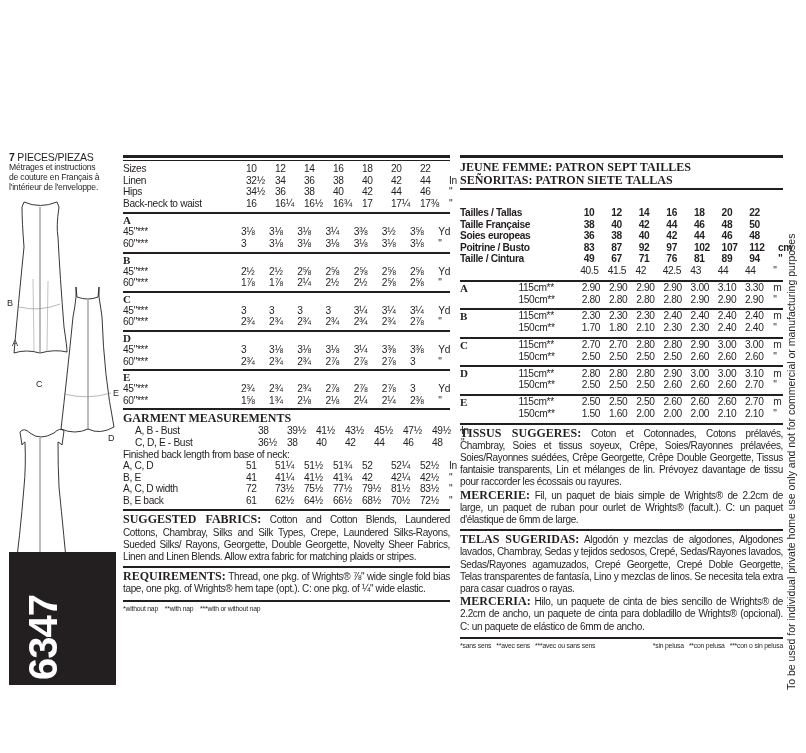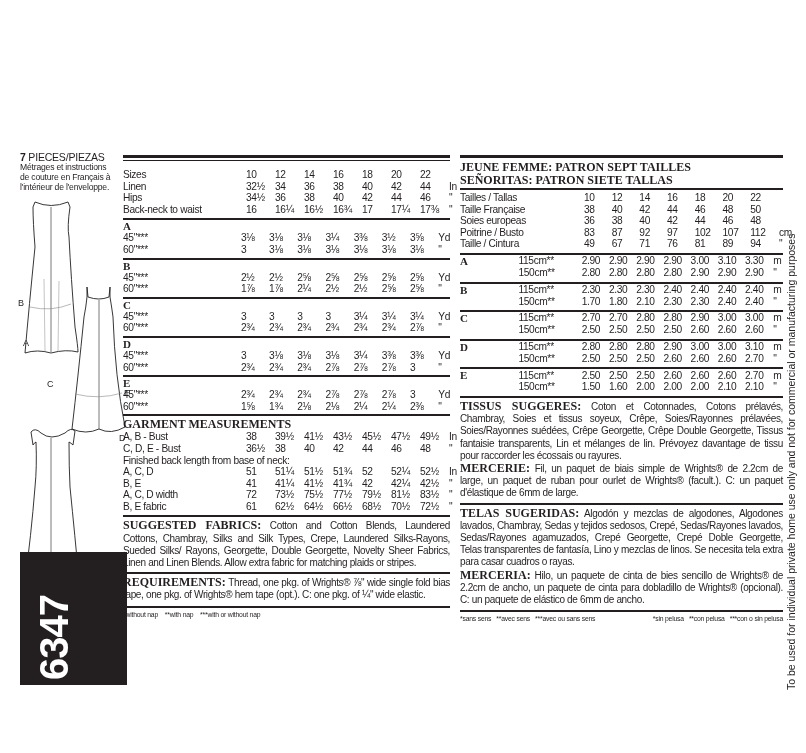--- a/index.html
+++ b/index.html
@@ -1,20 +1,20 @@
 <!DOCTYPE html>
 <html><head>
 <meta charset="utf-8">
 <style>
   html, body { margin: 0; padding: 0; background: #ffffff; }
   body { width: 806px; height: 753px; position: relative; overflow: hidden; font-family: "Liberation Sans", sans-serif; color: #231f20; }
   .cond { font-family: "Liberation Sans", sans-serif; font-stretch: condensed; letter-spacing: -0.35px; }
 
   
-  #left { position: absolute; left: 11px; top: 145px; width: 122px; height: 540px; }
+  #left { position: absolute; left: 0; top: 145px; width: 122px; height: 540px; }
   #pieces { position: absolute; left: 9px; top: 7px; font-size: 9.5px; line-height: 11px; }
   #pieces .title { font-size: 10.5px; font-weight: normal; letter-spacing: -0.2px; }
   #pieces .title b { font-weight: bold; }
   #pieces .sub { font-size: 8.6px; line-height: 9.8px; letter-spacing: -0.2px; }
   #sketches { position: absolute; left: 0; top: 52px; width: 122px; height: 400px; }
   .view-label { position: absolute; font-size: 9px; }
   #pattern-number { position: absolute; left: 9px; top: 407px; width: 107px; height: 133px; background: #231f20; }
   #pattern-number span { position: absolute; left: 0; top: 0; color: #fff; font-weight: bold; font-size: 40px; transform: rotate(-90deg); transform-origin: left top; white-space: nowrap; letter-spacing: -1px; }
 
   
@@ -78,21 +78,21 @@
   </div>
 
   <div id="pattern-number">
     <span style="left:12px;top:128px;">6347</span>
   </div>
 </div>
 
 <div id="misses" class="block">
   <div class="rule-thick"></div>
   <div class="rule-thin" style="margin-top:2px;"></div>
-  <table id="misses-body" style="margin-top: 8px; width: 337px;">
+  <table id="misses-body" style="margin-top: 2px; width: 337px;">
       <colgroup>
         <col style="width:123px">
         <col style="width:29px">
         <col style="width:29px">
         <col style="width:29px">
         <col style="width:29px">
         <col style="width:29px">
         <col style="width:29px">
         <col style="width:29px">
         <col style="width:11px">
@@ -336,21 +336,21 @@
             <td class="v">2¼</td>
             <td class="v">2¼</td>
             <td class="v">2⅜</td>
             <td class="u">"</td>
           </tr>
         </tbody>
       </table>
     </div>
   <div class="rule-med" style="margin-top:2px;"></div>
   <div class="hdr" style="margin-top:2px;">GARMENT MEASUREMENTS</div>
-  <table id="garment-top" style="width: 337px;">
+  <table id="garment-top" style="width: 337px; margin-left: 12px;">
       <colgroup>
         <col style="width:123px">
         <col style="width:29px">
         <col style="width:29px">
         <col style="width:29px">
         <col style="width:29px">
         <col style="width:29px">
         <col style="width:29px">
         <col style="width:29px">
         <col style="width:11px">
@@ -421,21 +421,21 @@
           <td class="v">72</td>
           <td class="v">73½</td>
           <td class="v">75½</td>
           <td class="v">77½</td>
           <td class="v">79½</td>
           <td class="v">81½</td>
           <td class="v">83½</td>
           <td class="u">"</td>
         </tr>
         <tr>
-          <td class="lbl cond">B, E fabric</td>
+          <td class="lbl cond">B, E back</td>
           <td class="v">61</td>
           <td class="v">62½</td>
           <td class="v">64½</td>
           <td class="v">66½</td>
           <td class="v">68½</td>
           <td class="v">70½</td>
           <td class="v">72½</td>
           <td class="u">"</td>
         </tr>
       </tbody>
@@ -446,21 +446,21 @@
   <div class="para cond" style="margin-top:2px;"><b>REQUIREMENTS:</b><span> Thread, one pkg. of Wrights® ⅞" wide single fold bias tape, one pkg. of Wrights® hem tape (opt.). C: one pkg. of ¼" wide elastic.</span></div>
   <div class="rule-med" style="margin-top:4px;"></div>
   <div class="foot" style="margin-top:3px;white-space:pre;">*without nap    **with nap    ***with or without nap</div>
 </div>
 
 <div id="jeune" class="block">
   <div class="rule-thick"></div>
   <div class="hdr" style="margin-top:3px;">JEUNE FEMME: PATRON SEPT TAILLES</div>
   <div class="hdr">SEÑORITAS: PATRON SIETE TALLAS</div>
   <div class="rule-med" style="margin-top:1px;"></div>
-  <table id="jeune-body" style="margin-top: 2px; width: 332px;">
+  <table id="jeune-body" style="margin-top: 17px; width: 332px; font-weight: bold;">
       <colgroup>
         <col style="width:125px">
         <col style="width:28px">
         <col style="width:28px">
         <col style="width:28px">
         <col style="width:28px">
         <col style="width:28px">
         <col style="width:28px">
         <col style="width:29px">
         <col style="width:10px">
@@ -512,20 +512,46 @@
         </tr>
         <tr>
           <td class="lbl cond">Taille / Cintura</td>
           <td class="v">49</td>
           <td class="v">67</td>
           <td class="v">71</td>
           <td class="v">76</td>
           <td class="v">81</td>
           <td class="v">89</td>
           <td class="v">94</td>
+          <td class="u">"</td>
+        </tr>
+      </tbody>
+    </table>
+  <table id="jeune-back" style="width: 323px;">
+      <colgroup>
+        <col style="width:125px">
+        <col style="width:28px">
+        <col style="width:28px">
+        <col style="width:28px">
+        <col style="width:28px">
+        <col style="width:28px">
+        <col style="width:28px">
+        <col style="width:29px">
+        <col style="width:10px">
+      </colgroup>
+      <tbody>
+        <tr>
+          <td></td>
+          <td class="v">40.5</td>
+          <td class="v">41.5</td>
+          <td class="v">42</td>
+          <td class="v">42.5</td>
+          <td class="v">43</td>
+          <td class="v">44</td>
+          <td class="v">44</td>
           <td class="u">"</td>
         </tr>
       </tbody>
     </table>
   <div id="jeune-views">
       <div class="rule-med" style="margin-top:3px;"></div>
       <table style="width:323px;table-layout:fixed">
         <colgroup>
           <col style="width:58.4px">
           <col style="width:63.2px">

